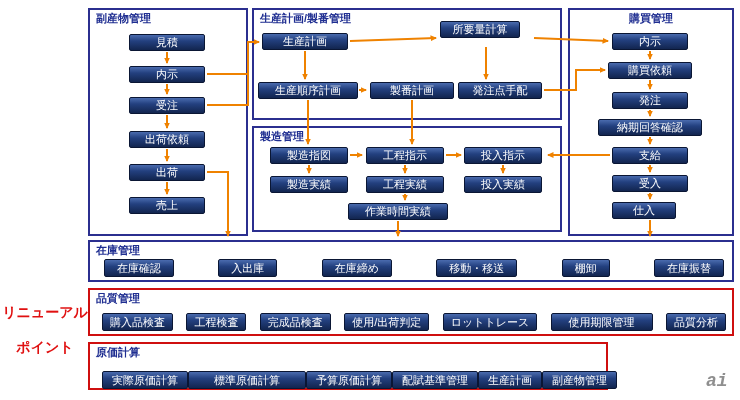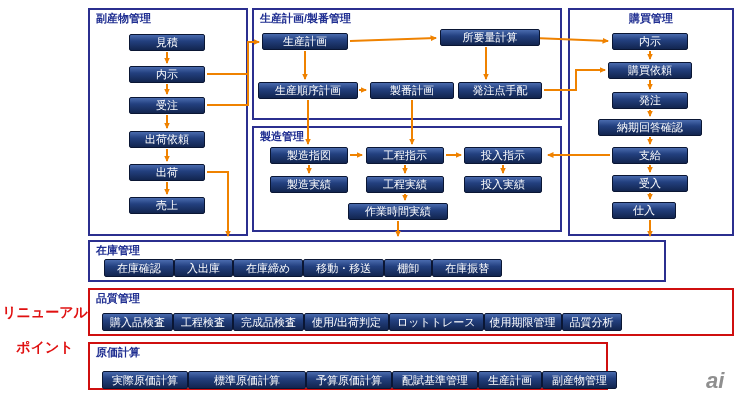--- a/index.html
+++ b/index.html
@@ -16,71 +16,71 @@
     white-space:nowrap;z-index:3;background:transparent;line-height:14px;
   }
   .group-title.center{left:50%;transform:translateX(-50%);}
   .node{
     position:absolute;height:17px;box-sizing:border-box;z-index:10;
     background:linear-gradient(180deg,#4a6bae 0%,#23407f 40%,#12254f 100%);
     border:1px solid #0a1634;border-radius:2px;color:#fff;font-size:11px;line-height:15px;
     display:flex;align-items:center;justify-content:center;white-space:nowrap;padding:0 4px;
   }
   .flex-row{
-    position:absolute;display:flex;justify-content:flex-start;align-items:center;z-index:10;
+    position:absolute;display:flex;justify-content:space-between;align-items:center;z-index:10;
   }
   .flex-row .node{position:static;height:18px;padding:0 12px;}
   svg.connectors{position:absolute;top:0;left:0;z-index:5;pointer-events:none;}
   .renewal{
     position:absolute;color:#e01010;font-weight:bold;font-size:14px;width:86px;text-align:center;z-index:12;
   }
   .watermark{
-    position:absolute;left:706px;top:370px;font-family:Liberation Sans, sans-serif;
-    font-style:italic;font-weight:bold;font-size:22px;color:#8f8f8f;z-index:12;line-height:22px;
+    position:absolute;left:706px;top:370px;font-family:Liberation Mono, monospace;
+    font-style:italic;font-weight:bold;font-size:18px;color:#8f8f8f;z-index:12;line-height:22px;
   }
 </style>
 </head>
 <body>
 
 <div class="canvas">
 
   <div class="group" style="left:88px;top:8px;width:160px;height:228px">
     <span class="group-title">副産物管理</span>
   </div>
   <div class="group" style="left:252px;top:8px;width:310px;height:112px">
     <span class="group-title">生産計画/製番管理</span>
   </div>
   <div class="group" style="left:252px;top:126px;width:310px;height:106px">
     <span class="group-title">製造管理</span>
   </div>
   <div class="group" style="left:568px;top:8px;width:166px;height:228px">
     <span class="group-title center">購買管理</span>
   </div>
 
-  <div class="group" style="left:88px;top:240px;width:578px;height:42px">
+  <div class="group" style="left:88px;top:240px;width:646px;height:42px">
     <span class="group-title">在庫管理</span>
     <div class="flex-row" style="left:14px;right:8px;top:17px">
       <div class="node">在庫確認</div>
       <div class="node">入出庫</div>
       <div class="node">在庫締め</div>
       <div class="node">移動・移送</div>
       <div class="node">棚卸</div>
       <div class="node">在庫振替</div>
     </div>
   </div>
 
   <div class="group red" style="left:88px;top:288px;width:646px;height:48px">
     <span class="group-title">品質管理</span>
     <div class="flex-row" style="left:12px;right:6px;top:23px">
       <div class="node" style="padding:0 7px">購入品検査</div>
       <div class="node" style="padding:0 7px">工程検査</div>
       <div class="node" style="padding:0 7px">完成品検査</div>
       <div class="node" style="padding:0 7px">使用/出荷判定</div>
       <div class="node" style="padding:0 7px">ロットトレース</div>
-      <div class="node" style="padding:0 5px">使用期限管理</div>
+      <div class="node" style="padding:0 17px">使用期限管理</div>
       <div class="node" style="padding:0 7px">品質分析</div>
     </div>
   </div>
 
   <div class="group red" style="left:88px;top:342px;width:520px;height:48px">
     <span class="group-title">原価計算</span>
     <div class="flex-row" style="left:12px;right:60px;top:27px">
       <div class="node" style="padding:0 9px">実際原価計算</div>
       <div class="node" style="padding:0 25px">標準原価計算</div>
       <div class="node" style="padding:0 9px">予算原価計算</div>
@@ -91,21 +91,21 @@
   </div>
 
   <div class="node" style="left:129px;top:34px;width:76px">見積</div>
   <div class="node" style="left:129px;top:66px;width:76px">内示</div>
   <div class="node" style="left:129px;top:97px;width:76px">受注</div>
   <div class="node" style="left:129px;top:131px;width:76px">出荷依頼</div>
   <div class="node" style="left:129px;top:164px;width:76px">出荷</div>
   <div class="node" style="left:129px;top:197px;width:76px">売上</div>
 
   <div class="node" style="left:262px;top:33px;width:86px">生産計画</div>
-  <div class="node" style="left:440px;top:29px;width:100px">所要量計算</div>
+  <div class="node" style="left:440px;top:21px;width:80px">所要量計算</div>
   <div class="node" style="left:258px;top:82px;width:100px">生産順序計画</div>
   <div class="node" style="left:370px;top:82px;width:84px">製番計画</div>
   <div class="node" style="left:458px;top:82px;width:84px">発注点手配</div>
 
   <div class="node" style="left:270px;top:147px;width:78px">製造指図</div>
   <div class="node" style="left:366px;top:147px;width:78px">工程指示</div>
   <div class="node" style="left:464px;top:147px;width:78px">投入指示</div>
   <div class="node" style="left:270px;top:176px;width:78px">製造実績</div>
   <div class="node" style="left:366px;top:176px;width:78px">工程実績</div>
   <div class="node" style="left:464px;top:176px;width:78px">投入実績</div>

